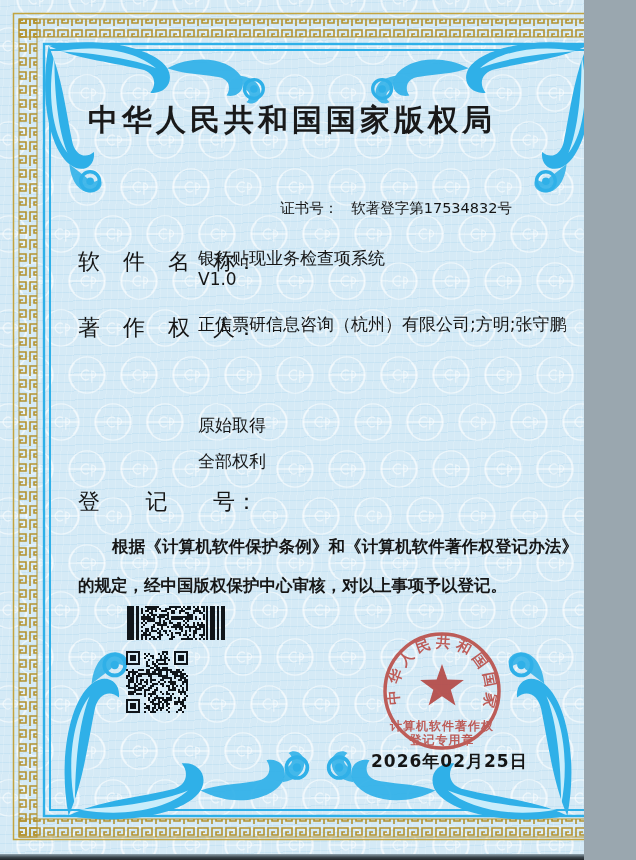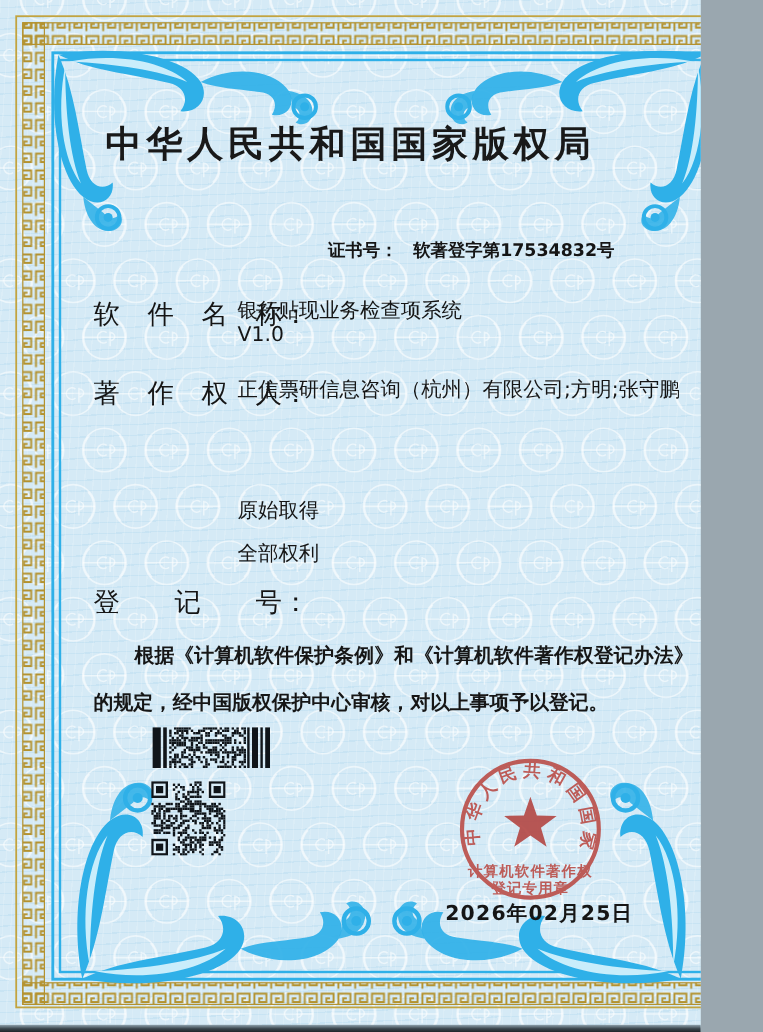--- a/index.html
+++ b/index.html
@@ -14,21 +14,21 @@
   }
   .bg-svg{position:absolute;left:0;top:0;width:636px;height:860px;display:block;}
   .abs{position:absolute;}
   .title{
     left:0;right:0;text-align:center;font-weight:700;
     font-family:"DejaVu Serif","Liberation Serif",serif;
     font-size:30px;letter-spacing:4px;color:#191919;white-space:nowrap;
   }
   .t1{top:100px;}
   .t2{top:142px;}
-  .certno{top:199px;right:72px;font-size:14.5px;font-weight:700;white-space:nowrap;text-align:right;}
+  .certno{top:199px;right:72px;font-size:14.5px;font-weight:400;white-space:nowrap;text-align:right;}
   .certno .lbl{margin-right:13px;}
   .flabel{left:78px;font-size:22px;font-weight:400;white-space:nowrap;letter-spacing:.5px;}
   .fvalue{left:198px;font-size:17px;font-weight:400;white-space:nowrap;}
   .r1{top:247px;} .r1b{top:269px;text-align:center;} .r2{top:313px;} .r3{top:414px;} .r4{top:450px;} .r5{top:487px;}
   .statement{
     left:78px;top:527px;width:500px;font-size:16.5px;font-weight:700;
     line-height:39px;text-align:justify;text-indent:34px;color:#161616;
   }
   .barcode{left:127px;top:606px;width:98px;height:34px;}
   .qr{left:126px;top:651px;width:62px;height:62px;}

